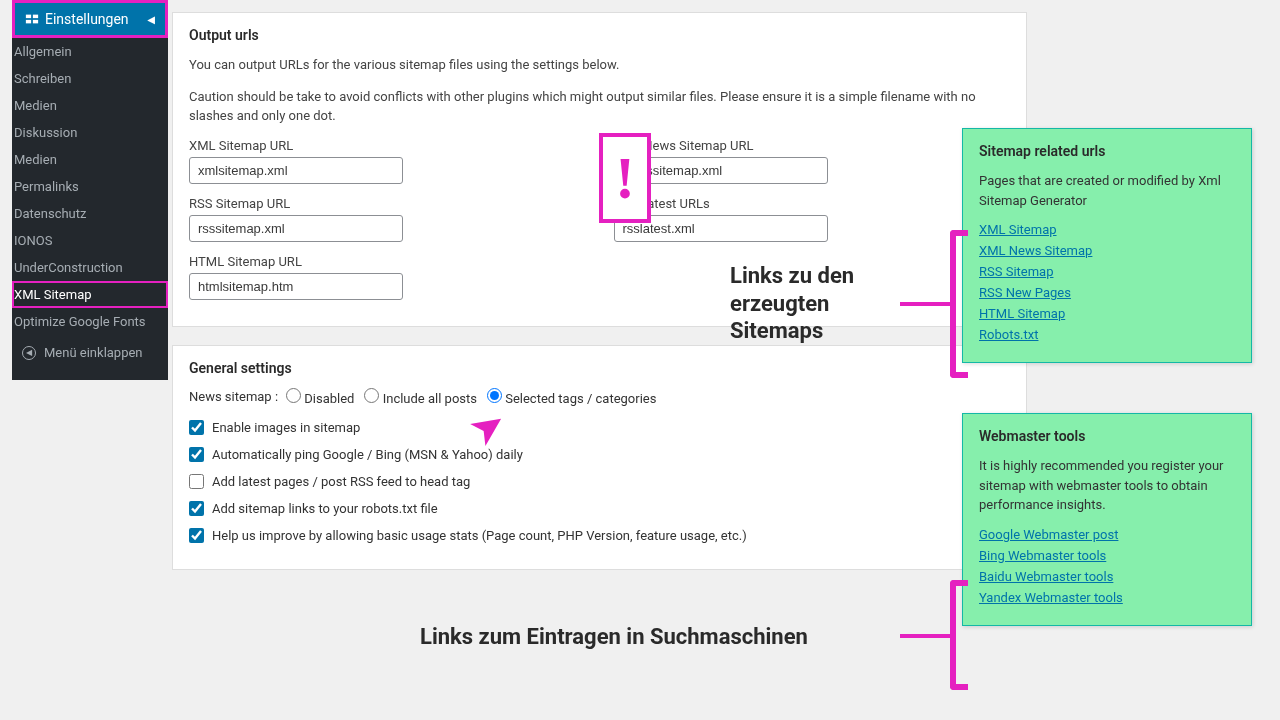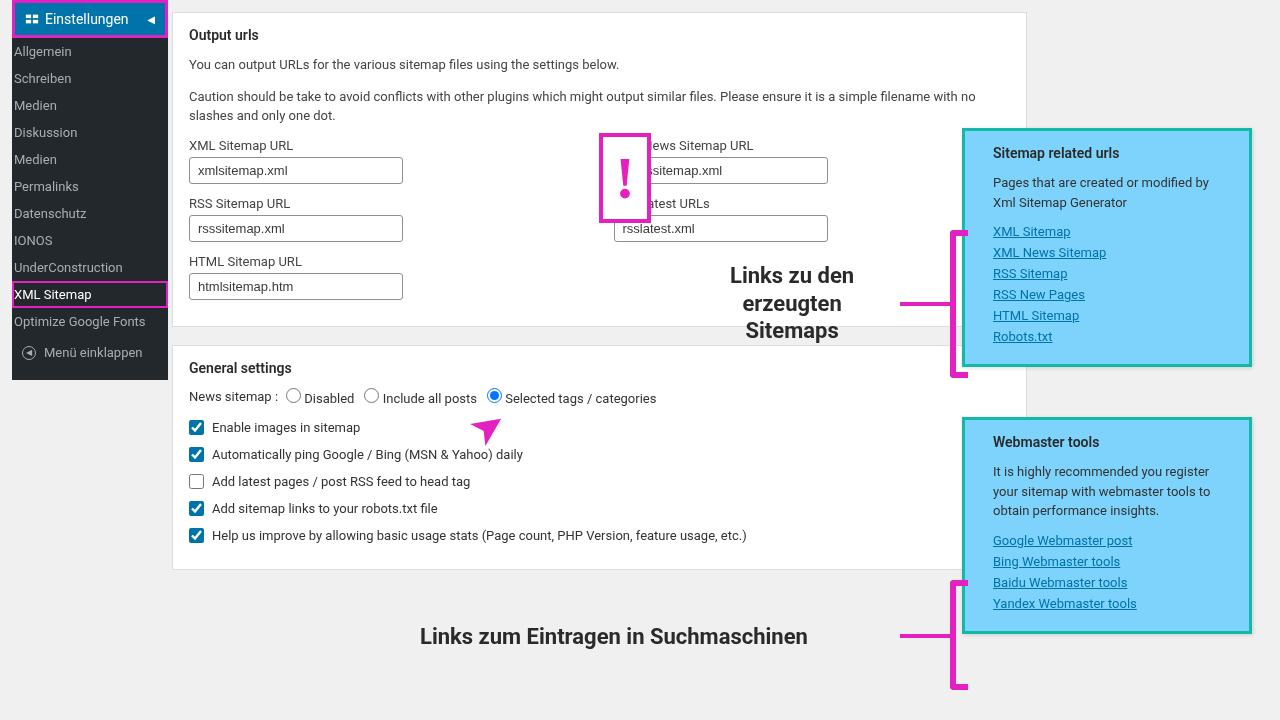--- a/index.html
+++ b/index.html
@@ -24,28 +24,28 @@
 .form-field { margin-bottom: 12px; }
 .form-field label { display: block; color: #444; font-size: 13px; margin-bottom: 4px; }
 .form-field input { width: 214px; padding: 5px 8px; border: 1px solid #8c8f94; border-radius: 3px; font-size: 13px; color: #3a3a3a; }
 
 .radio-row { display: flex; align-items: center; gap: 8px; margin-bottom: 14px; color: #333; }
 .radio-row input[type="radio"] { width: 15px; height: 15px; }
 .chk-row { display: flex; align-items: center; gap: 8px; margin-bottom: 12px; color: #333; }
 .chk-row input[type="checkbox"] { width: 15px; height: 15px; accent-color: #0073aa; }
 
 .right-panel { position: absolute; left: 962px; top: 128px; width: 290px; }
-.right-card { background: #7dd3fc; border: 3px solid #14b8a6; box-shadow: 1px 1px 4px rgba(0,0,0,0.15); padding: 14px 28px; margin-bottom: 50px; }
+.right-card { background: #86efac; border: 1px solid #14b8a6; box-shadow: 1px 1px 4px rgba(0,0,0,0.15); padding: 14px 16px; margin-bottom: 50px; }
 .right-card h3 { font-size: 14px; font-weight: 600; color: #2a2a2a; margin-bottom: 12px; }
 .right-card p { color: #333; font-size: 13px; margin-bottom: 12px; line-height: 1.5; }
 .right-card a { display: block; color: #0073aa; text-decoration: underline; font-size: 13px; margin-bottom: 6px; }
 
 .annot-excl { position: absolute; left: 599px; top: 133px; width: 52px; height: 90px; border: 4px solid #e520c0; display: flex; align-items: center; justify-content: center; color: #e520c0; font-size: 60px; font-weight: bold; font-family: Georgia, serif; background: #fff; }
 .annot-arrow { position: absolute; left: 470px; top: 402px; color: #e520c0; font-size: 42px; transform: rotate(-35deg); }
-.annot-text1 { position: absolute; left: 730px; top: 262px; font-size: 22px; font-weight: 700; color: #2a2a2a; text-align: center; line-height: 1.25; }
+.annot-text1 { position: absolute; left: 730px; top: 262px; font-size: 22px; font-weight: 700; color: #2a2a2a; text-align: left; line-height: 1.25; }
 .annot-text2 { position: absolute; left: 420px; top: 624px; font-size: 22px; font-weight: 700; color: #2a2a2a; }
 .annot-bracket1 { position: absolute; left: 950px; top: 230px; width: 18px; height: 148px; border-left: 6px solid #e520c0; border-top: 6px solid #e520c0; border-bottom: 6px solid #e520c0; border-radius: 4px 0 0 4px; }
 .annot-bracket2 { position: absolute; left: 950px; top: 580px; width: 18px; height: 110px; border-left: 6px solid #e520c0; border-top: 6px solid #e520c0; border-bottom: 6px solid #e520c0; border-radius: 4px 0 0 4px; }
 .annot-line1 { position: absolute; left: 900px; top: 302px; width: 50px; height: 4px; background: #e520c0; }
 .annot-line2 { position: absolute; left: 900px; top: 634px; width: 50px; height: 4px; background: #e520c0; }
 </style>
 </head>
 <body>
 
 <div class="sidebar">

